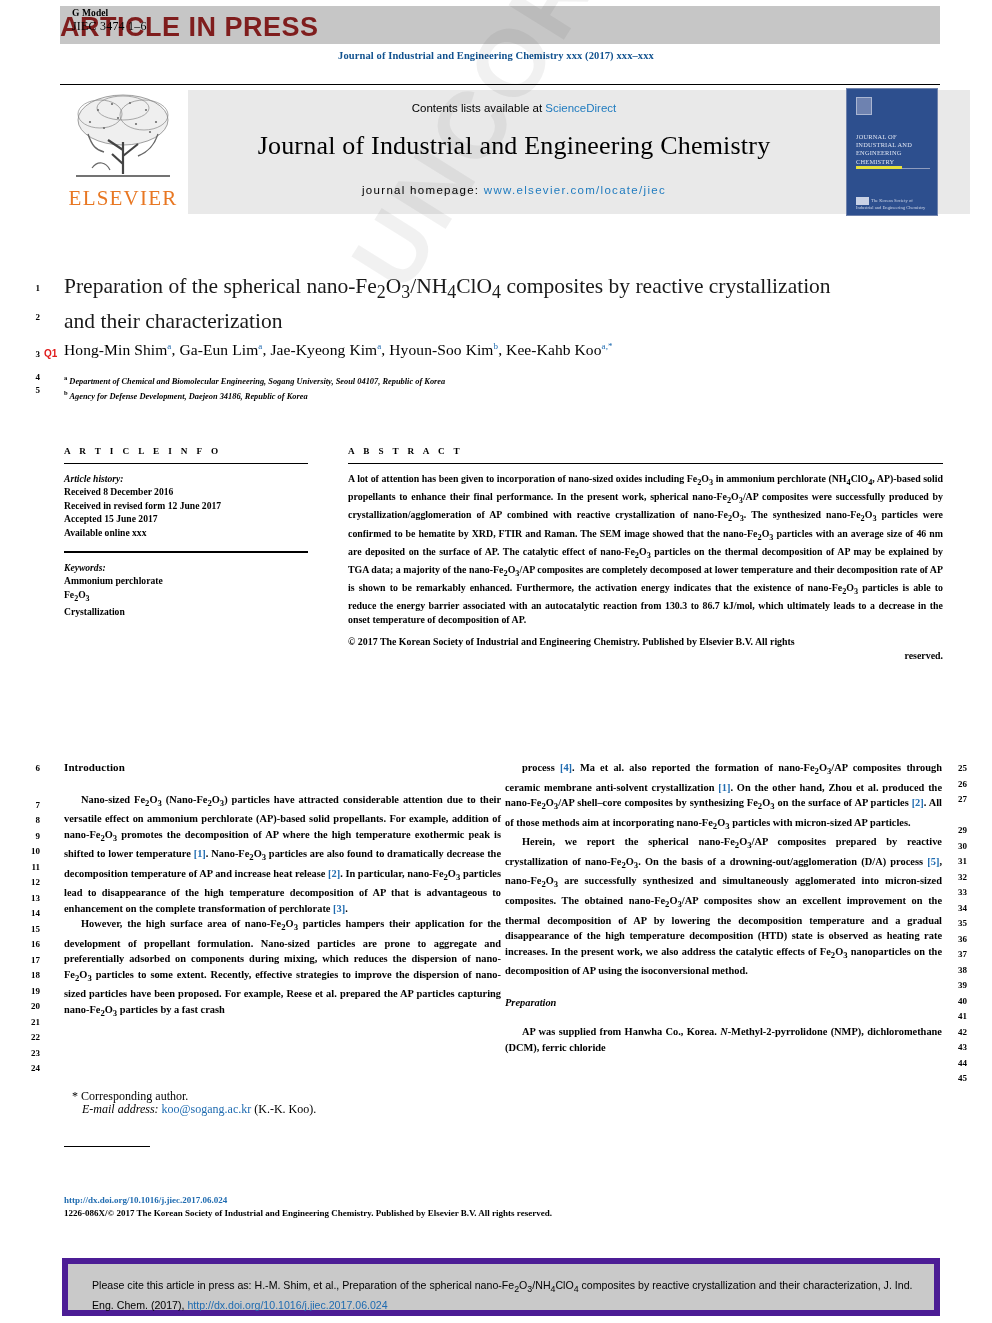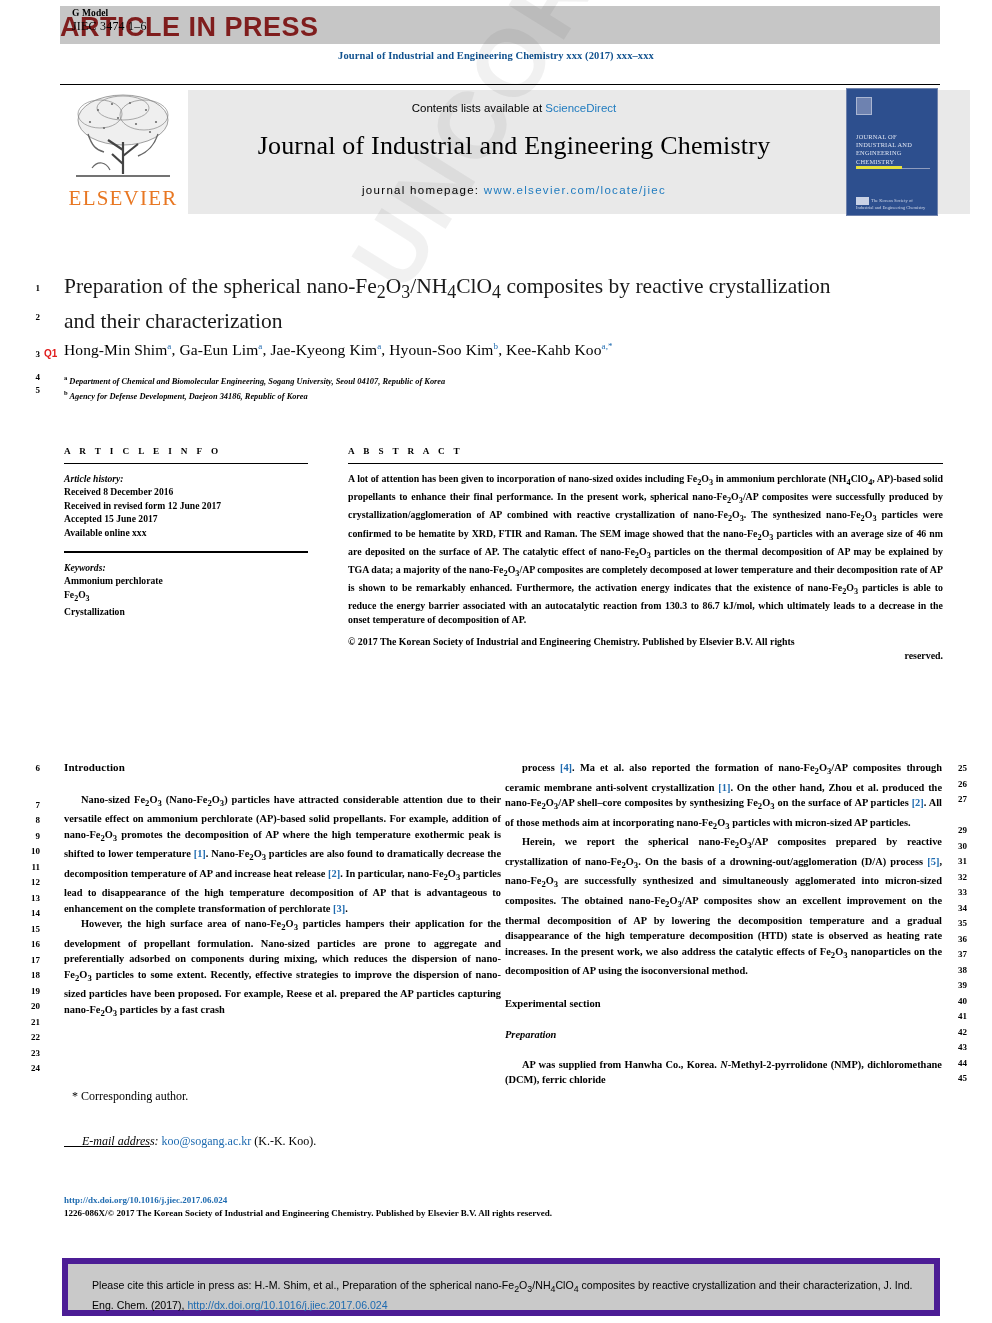--- a/index.html
+++ b/index.html
@@ -597,29 +597,28 @@
 
   <div class="col col-left">
     <h2>Introduction</h2>
     <p>Nano-sized Fe<sub>2</sub>O<sub>3</sub> (Nano-Fe<sub>2</sub>O<sub>3</sub>) particles have attracted considerable attention due to their versatile effect on ammonium perchlorate (AP)-based solid propellants. For example, addition of nano-Fe<sub>2</sub>O<sub>3</sub> promotes the decomposition of AP where the high temperature exothermic peak is shifted to lower temperature <span class="cite">[1]</span>. Nano-Fe<sub>2</sub>O<sub>3</sub> particles are also found to dramatically decrease the decomposition temperature of AP and increase heat release <span class="cite">[2]</span>. In particular, nano-Fe<sub>2</sub>O<sub>3</sub> particles lead to disappearance of the high temperature decomposition of AP that is advantageous to enhancement on the complete transformation of perchlorate <span class="cite">[3]</span>.</p>
     <p>However, the high surface area of nano-Fe<sub>2</sub>O<sub>3</sub> particles hampers their application for the development of propellant formulation. Nano-sized particles are prone to aggregate and preferentially adsorbed on components during mixing, which reduces the dispersion of nano-Fe<sub>2</sub>O<sub>3</sub> particles to some extent. Recently, effective strategies to improve the dispersion of nano-sized particles have been proposed. For example, Reese et al. prepared the AP particles capturing nano-Fe<sub>2</sub>O<sub>3</sub> particles by a fast crash</p>
   </div>
 
   <div class="col col-right">
     <p>process <span class="cite">[4]</span>. Ma et al. also reported the formation of nano-Fe<sub>2</sub>O<sub>3</sub>/AP composites through ceramic membrane anti-solvent crystallization <span class="cite">[1]</span>. On the other hand, Zhou et al. produced the nano-Fe<sub>2</sub>O<sub>3</sub>/AP shell–core composites by synthesizing Fe<sub>2</sub>O<sub>3</sub> on the surface of AP particles <span class="cite">[2]</span>. All of those methods aim at incorporating nano-Fe<sub>2</sub>O<sub>3</sub> particles with micron-sized AP particles.</p>
     <p>Herein, we report the spherical nano-Fe<sub>2</sub>O<sub>3</sub>/AP composites prepared by reactive crystallization of nano-Fe<sub>2</sub>O<sub>3</sub>. On the basis of a drowning-out/agglomeration (D/A) process <span class="cite">[5]</span>, nano-Fe<sub>2</sub>O<sub>3</sub> are successfully synthesized and simultaneously agglomerated into micron-sized composites. The obtained nano-Fe<sub>2</sub>O<sub>3</sub>/AP composites show an excellent improvement on the thermal decomposition of AP by lowering the decomposition temperature and a gradual disappearance of the high temperature decomposition (HTD) state is observed as heating rate increases. In the present work, we also address the catalytic effects of Fe<sub>2</sub>O<sub>3</sub> nanoparticles on the decomposition of AP using the isoconversional method.</p>
-    <h3>Experimental section</h3>
     <h4>Preparation</h4>
     <p>AP was supplied from Hanwha Co., Korea. <em>N</em>-Methyl-2-pyrrolidone (NMP), dichloromethane (DCM), ferric chloride</p>
   </div>
 
   <div class="foot-rule"></div>
   <div class="footnote">
     <div>* <span>Corresponding author.</span></div>
-    <div style="padding-left:10px;margin-top:32px;"><em>E-mail address:</em> <span class="lnk">koo@sogang.ac.kr</span> <span>(K.-K. Koo).</span></div>
+    <div style="padding-left:10px;"><em>E-mail address:</em> <span class="lnk">koo@sogang.ac.kr</span> <span>(K.-K. Koo).</span></div>
   </div>
 
   <div class="doi-block">
     <div class="doi">http://dx.doi.org/10.1016/j.jiec.2017.06.024</div>
     <div>1226-086X/© 2017 The Korean Society of Industrial and Engineering Chemistry. Published by Elsevier B.V. All rights reserved.</div>
   </div>
 
   <div class="cite-box">
     <div class="cite-text">Please cite this article in press as: H.-M. Shim, et al., Preparation of the spherical nano-Fe<sub>2</sub>O<sub>3</sub>/NH<sub>4</sub>ClO<sub>4</sub> composites by reactive crystallization and their characterization, J. Ind. Eng. Chem. (2017), <span class="lnk">http://dx.doi.org/10.1016/j.jiec.2017.06.024</span></div>
   </div>

